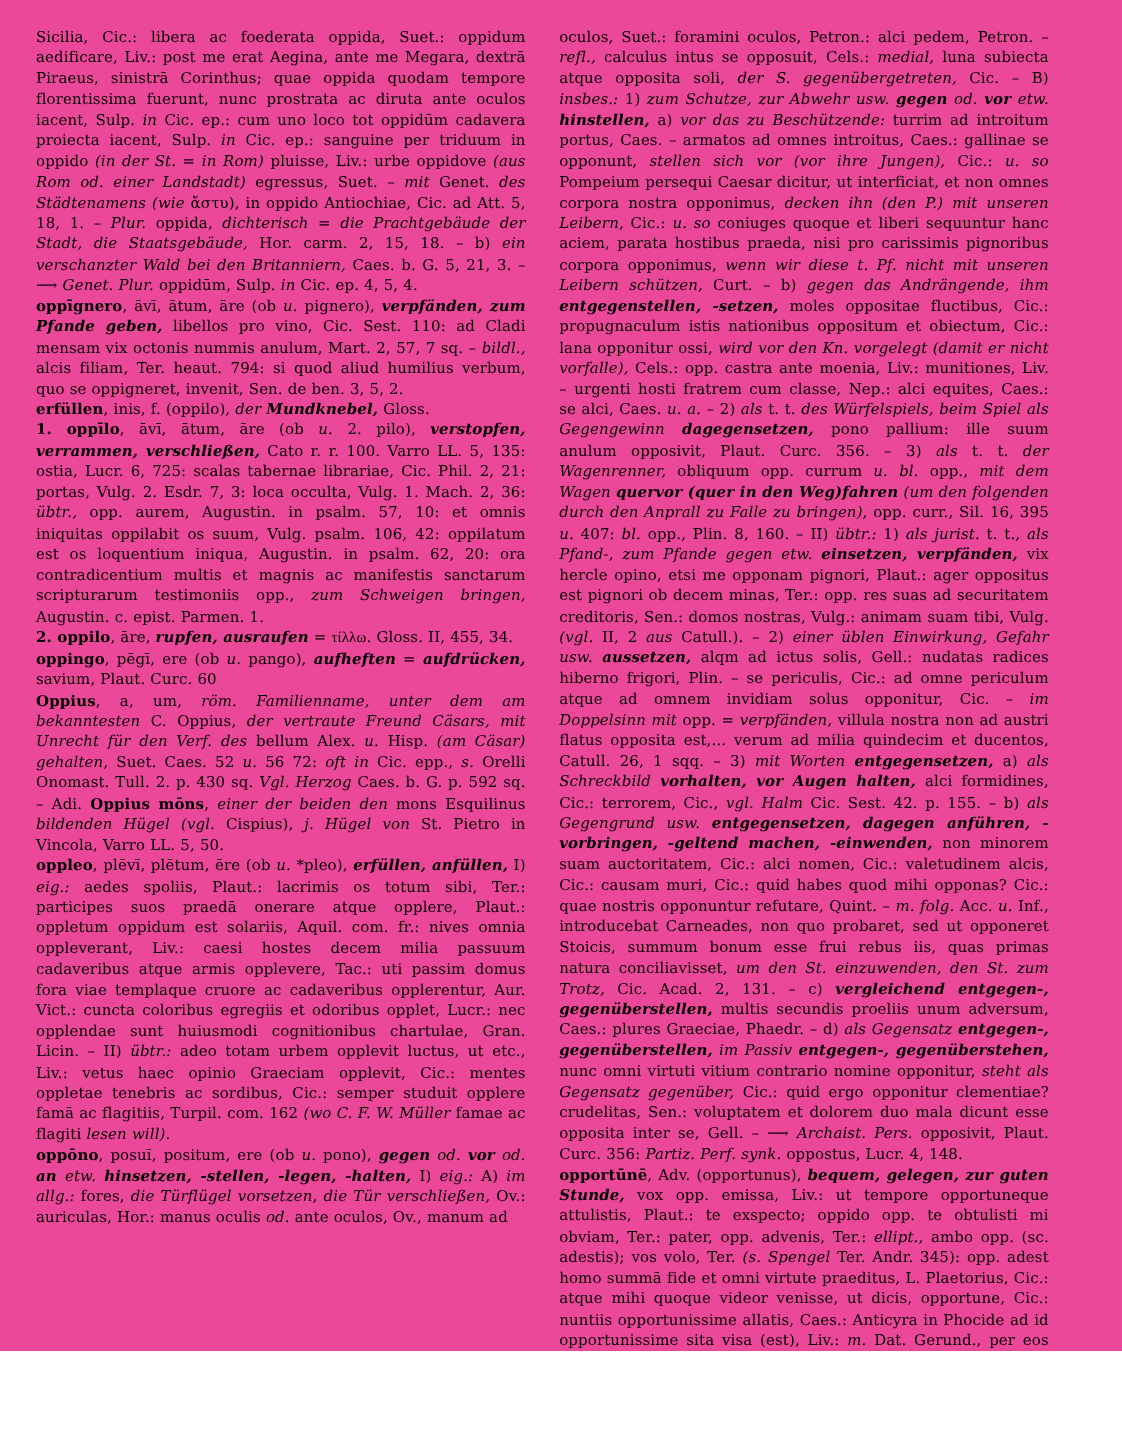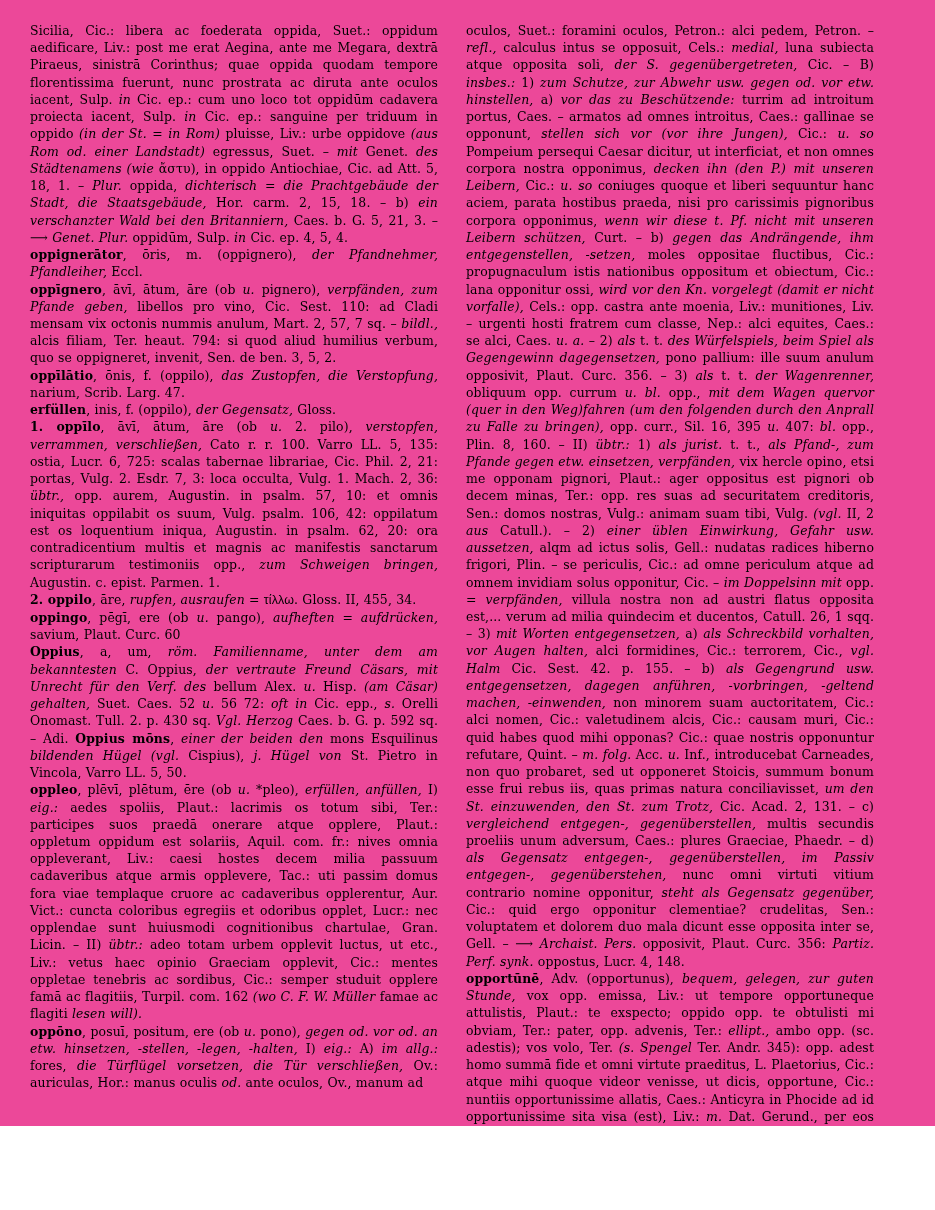--- a/index.html
+++ b/index.html
@@ -44,28 +44,28 @@
     letter-spacing: 0.01em;
     word-spacing: 0.01em;
   }
   .entry + .entry {
     margin-top: 0;
   }
   .hw {
     font-weight: bold;
   }
   .de {
-    font-weight: normal;
+    font-weight: bold;
     font-style: italic;
   }
   i {
     font-style: italic;
   }
   .gk {
-    font-family: Liberation Sans, sans-serif;
+    font-family: Liberation Serif, serif;
     font-style: normal;
   }
   .folio {
     position: absolute;
     left: 30px;
     top: 1190px;
     font-size: 16px;
     color: #000;
     letter-spacing: 0.04em;
   }
@@ -75,24 +75,22 @@
 </style>
 </head>
 <body>
 
 <div class="page">
 
   <div class="columns">
 
     <div class="col" id="left-col">
         <p class="entry cont">Sicilia, Cic.: libera ac foederata oppida, Suet.: oppidum aedificare, Liv.: post me erat Aegina, ante me Megara, dextrā Piraeus, sinistrā Corinthus; quae oppida quodam tempore florentissima fuerunt, nunc prostrata ac diruta ante oculos iacent, Sulp. <i>in</i> Cic. ep.: cum uno loco tot oppidūm cadavera proiecta iacent, Sulp. <i>in</i> Cic. ep.: sanguine per triduum in oppido <i>(in der St. = in Rom)</i> pluisse, Liv.: urbe oppidove <i>(aus Rom od. einer Landstadt)</i> egressus, Suet. – <i>mit</i> Genet. <i>des Städtenamens (wie</i> ἄστυ), in oppido Antiochiae, Cic. ad Att. 5, 18, 1. – <i>Plur.</i> oppida, <i>dichterisch = die Prachtgebäude der Stadt, die Staatsgebäude,</i> Hor. carm. 2, 15, 18. – b) <i>ein verschanzter Wald bei den Britanniern,</i> Caes. b. G. 5, 21, 3. – ⟶ <i>Genet. Plur.</i> oppidūm, Sulp. <i>in</i> Cic. ep. 4, 5, 4.</p>
-        <p class="entry start"><span class="hw">oppignerātor</span>, ōris, m. (oppignero), <i>der</i> <span class="de">Pfandnehmer, Pfandleiher,</span> Eccl.</p>
         <p class="entry start"><span class="hw">oppīgnero</span>, āvī, ātum, āre (ob <i>u.</i> pignero), <span class="de">verpfänden, zum Pfande geben,</span> libellos pro vino, Cic. Sest. 110: ad Cladi mensam vix octonis nummis anulum, Mart. 2, 57, 7 sq. – <i>bildl.,</i> alcis filiam, Ter. heaut. 794: si quod aliud humilius verbum, quo se oppigneret, invenit, Sen. de ben. 3, 5, 2.</p>
-        <p class="entry start"><span class="hw">oppīlātio</span>, ōnis, f. (oppilo), <i>das</i> <span class="de">Zustopfen,</span> <i>die</i> <span class="de">Verstopfung,</span> narium, Scrib. Larg. 47.</p>
-        <p class="entry start"><span class="hw">erfüllen</span>, inis, f. (oppilo), <i>der</i> <span class="de">Gegensatz,</span> Gloss.</p>
+        <p class="entry start"><span class="hw">erfüllen</span>, inis, f. (oppilo), <i>der</i> <span class="de">Mundknebel,</span> Gloss.</p>
         <p class="entry start"><span class="hw">1. oppīlo</span>, āvī, ātum, āre (ob <i>u.</i> 2. pilo), <span class="de">verstopfen, verrammen, verschließen,</span> Cato r. r. 100. Varro LL. 5, 135: ostia, Lucr. 6, 725: scalas tabernae librariae, Cic. Phil. 2, 21: portas, Vulg. 2. Esdr. 7, 3: loca occulta, Vulg. 1. Mach. 2, 36: <i>übtr.,</i> opp. aurem, Augustin. in psalm. 57, 10: et omnis iniquitas oppilabit os suum, Vulg. psalm. 106, 42: oppilatum est os loquentium iniqua, Augustin. in psalm. 62, 20: ora contradicentium multis et magnis ac manifestis sanctarum scripturarum testimoniis opp., <i>zum Schweigen bringen,</i> Augustin. c. epist. Parmen. 1.</p>
         <p class="entry start"><span class="hw">2. oppilo</span>, āre, <span class="de">rupfen, ausraufen</span> = <span class="gk">τίλλω</span>. Gloss. II, 455, 34.</p>
         <p class="entry start"><span class="hw">oppingo</span>, pēgī, ere (ob <i>u.</i> pango), <span class="de">aufheften</span> = <span class="de">aufdrücken,</span> savium, Plaut. Curc. 60</p>
         <p class="entry start"><span class="hw">Oppius</span>, a, um, <i>röm. Familienname, unter dem am bekanntesten</i> C. Oppius, <i>der vertraute Freund Cäsars, mit Unrecht für den Verf. des</i> bellum Alex. <i>u.</i> Hisp. <i>(am Cäsar) gehalten,</i> Suet. Caes. 52 <i>u.</i> 56 72: <i>oft in</i> Cic. epp., <i>s.</i> Orelli Onomast. Tull. 2. p. 430 sq. <i>Vgl. Herzog</i> Caes. b. G. p. 592 sq. – Adi. <span class="hw">Oppius mōns</span>, <i>einer der beiden den</i> mons Esquilinus <i>bildenden Hügel (vgl.</i> Cispius), <i>j. Hügel von</i> St. Pietro in Vincola, Varro LL. 5, 50.</p>
         <p class="entry start"><span class="hw">oppleo</span>, plēvī, plētum, ēre (ob <i>u.</i> *pleo), <span class="de">erfüllen, anfüllen,</span> I) <i>eig.:</i> aedes spoliis, Plaut.: lacrimis os totum sibi, Ter.: participes suos praedā onerare atque opplere, Plaut.: oppletum oppidum est solariis, Aquil. com. fr.: nives omnia oppleverant, Liv.: caesi hostes decem milia passuum cadaveribus atque armis opplevere, Tac.: uti passim domus fora viae templaque cruore ac cadaveribus opplerentur, Aur. Vict.: cuncta coloribus egregiis et odoribus opplet, Lucr.: nec opplendae sunt huiusmodi cognitionibus chartulae, Gran. Licin. – II) <i>übtr.:</i> adeo totam urbem opplevit luctus, ut etc., Liv.: vetus haec opinio Graeciam opplevit, Cic.: mentes oppletae tenebris ac sordibus, Cic.: semper studuit opplere famā ac flagitiis, Turpil. com. 162 <i>(wo C. F. W. Müller</i> famae ac flagiti <i>lesen will).</i></p>
         <p class="entry start"><span class="hw">oppōno</span>, posuī, positum, ere (ob <i>u.</i> pono), <span class="de">gegen</span> <i>od.</i> <span class="de">vor</span> <i>od.</i> <span class="de">an</span> <i>etw.</i> <span class="de">hinsetzen, -stellen, -legen, -halten,</span> I) <i>eig.:</i> A) <i>im allg.:</i> fores, <i>die Türflügel vorsetzen, die Tür verschließen,</i> Ov.: auriculas, Hor.: manus oculis <i>od.</i> ante oculos, Ov., manum ad</p>
       </div>
 
     <div class="col" id="right-col">
         <p class="entry cont">oculos, Suet.: foramini oculos, Petron.: alci pedem, Petron. – <i>refl.,</i> calculus intus se opposuit, Cels.: <i>medial,</i> luna subiecta atque opposita soli, <i>der S. gegenübergetreten,</i> Cic. – B) <i>insbes.:</i> 1) <i>zum Schutze, zur Abwehr usw.</i> <span class="de">gegen</span> <i>od.</i> <span class="de">vor</span> <i>etw.</i> <span class="de">hinstellen,</span> a) <i>vor das zu Beschützende:</i> turrim ad introitum portus, Caes. – armatos ad omnes introitus, Caes.: gallinae se opponunt, <i>stellen sich vor (vor ihre Jungen),</i> Cic.: <i>u. so</i> Pompeium persequi Caesar dicitur, ut interficiat, et non omnes corpora nostra opponimus, <i>decken ihn (den P.) mit unseren Leibern,</i> Cic.: <i>u. so</i> coniuges quoque et liberi sequuntur hanc aciem, parata hostibus praeda, nisi pro carissimis pignoribus corpora opponimus, <i>wenn wir diese t. Pf. nicht mit unseren Leibern schützen,</i> Curt. – b) <i>gegen das Andrängende, ihm</i> <span class="de">entgegenstellen, -setzen,</span> moles oppositae fluctibus, Cic.: propugnaculum istis nationibus oppositum et obiectum, Cic.: lana opponitur ossi, <i>wird vor den Kn. vorgelegt (damit er nicht vorfalle),</i> Cels.: opp. castra ante moenia, Liv.: munitiones, Liv. – urgenti hosti fratrem cum classe, Nep.: alci equites, Caes.: se alci, Caes. <i>u. a.</i> – 2) <i>als</i> t. t. <i>des Würfelspiels, beim Spiel als Gegengewinn</i> <span class="de">dagegensetzen,</span> pono pallium: ille suum anulum opposivit, Plaut. Curc. 356. – 3) <i>als</i> t. t. <i>der Wagenrenner,</i> obliquum opp. currum <i>u. bl.</i> opp., <i>mit dem Wagen</i> <span class="de">quervor (quer in den Weg)fahren</span> <i>(um den folgenden durch den Anprall zu Falle zu bringen),</i> opp. curr., Sil. 16, 395 <i>u.</i> 407: <i>bl.</i> opp., Plin. 8, 160. – II) <i>übtr.:</i> 1) <i>als jurist.</i> t. t., <i>als Pfand-, zum Pfande gegen etw.</i> <span class="de">einsetzen, verpfänden,</span> vix hercle opino, etsi me opponam pignori, Plaut.: ager oppositus est pignori ob decem minas, Ter.: opp. res suas ad securitatem creditoris, Sen.: domos nostras, Vulg.: animam suam tibi, Vulg. <i>(vgl.</i> II, 2 <i>aus</i> Catull.). – 2) <i>einer üblen Einwirkung, Gefahr usw.</i> <span class="de">aussetzen,</span> alqm ad ictus solis, Gell.: nudatas radices hiberno frigori, Plin. – se periculis, Cic.: ad omne periculum atque ad omnem invidiam solus opponitur, Cic. – <i>im Doppelsinn mit</i> opp. = <i>verpfänden,</i> villula nostra non ad austri flatus opposita est,... verum ad milia quindecim et ducentos, Catull. 26, 1 sqq. – 3) <i>mit Worten</i> <span class="de">entgegensetzen,</span> a) <i>als Schreckbild</i> <span class="de">vorhalten, vor Augen halten,</span> alci formidines, Cic.: terrorem, Cic., <i>vgl. Halm</i> Cic. Sest. 42. p. 155. – b) <i>als Gegengrund usw.</i> <span class="de">entgegensetzen, dagegen anführen, -vorbringen, -geltend machen, -einwenden,</span> non minorem suam auctoritatem, Cic.: alci nomen, Cic.: valetudinem alcis, Cic.: causam muri, Cic.: quid habes quod mihi opponas? Cic.: quae nostris opponuntur refutare, Quint. – <i>m. folg.</i> Acc. <i>u.</i> Inf., introducebat Carneades, non quo probaret, sed ut opponeret Stoicis, summum bonum esse frui rebus iis, quas primas natura conciliavisset, <i>um den St. einzuwenden, den St. zum Trotz,</i> Cic. Acad. 2, 131. – c) <span class="de">vergleichend entgegen-, gegenüberstellen,</span> multis secundis proeliis unum adversum, Caes.: plures Graeciae, Phaedr. – d) <i>als Gegensatz</i> <span class="de">entgegen-, gegenüberstellen,</span> <i>im Passiv</i> <span class="de">entgegen-, gegenüberstehen,</span> nunc omni virtuti vitium contrario nomine opponitur, <i>steht als Gegensatz gegenüber,</i> Cic.: quid ergo opponitur clementiae? crudelitas, Sen.: voluptatem et dolorem duo mala dicunt esse opposita inter se, Gell. – ⟶ <i>Archaist. Pers.</i> opposivit, Plaut. Curc. 356: <i>Partiz. Perf. synk.</i> oppostus, Lucr. 4, 148.</p>

